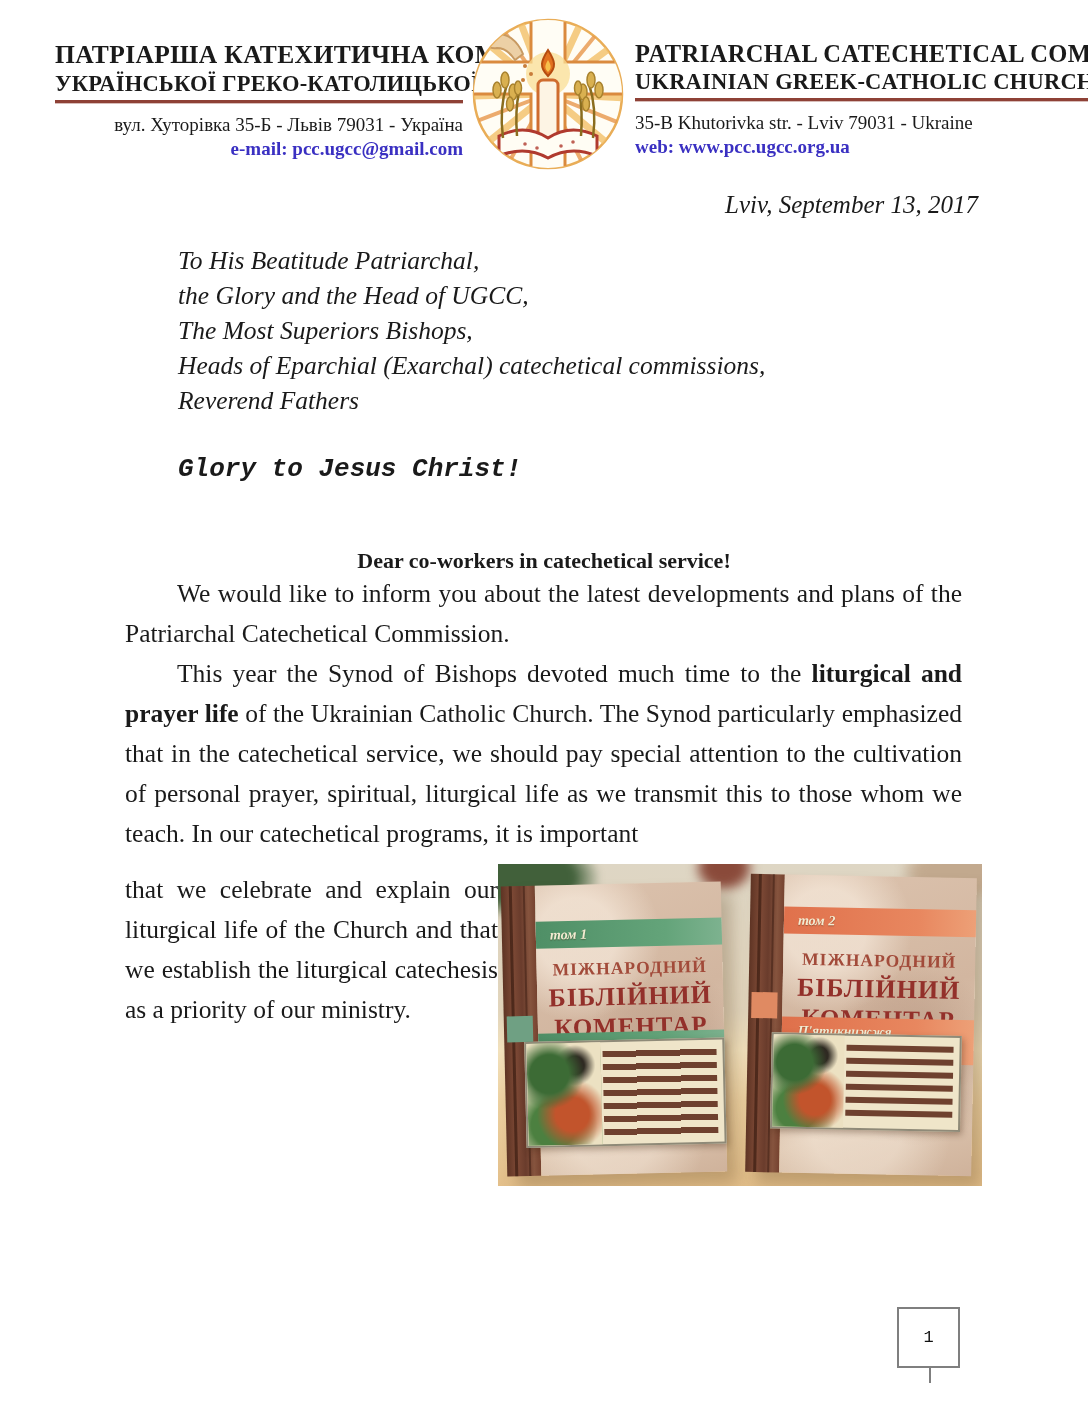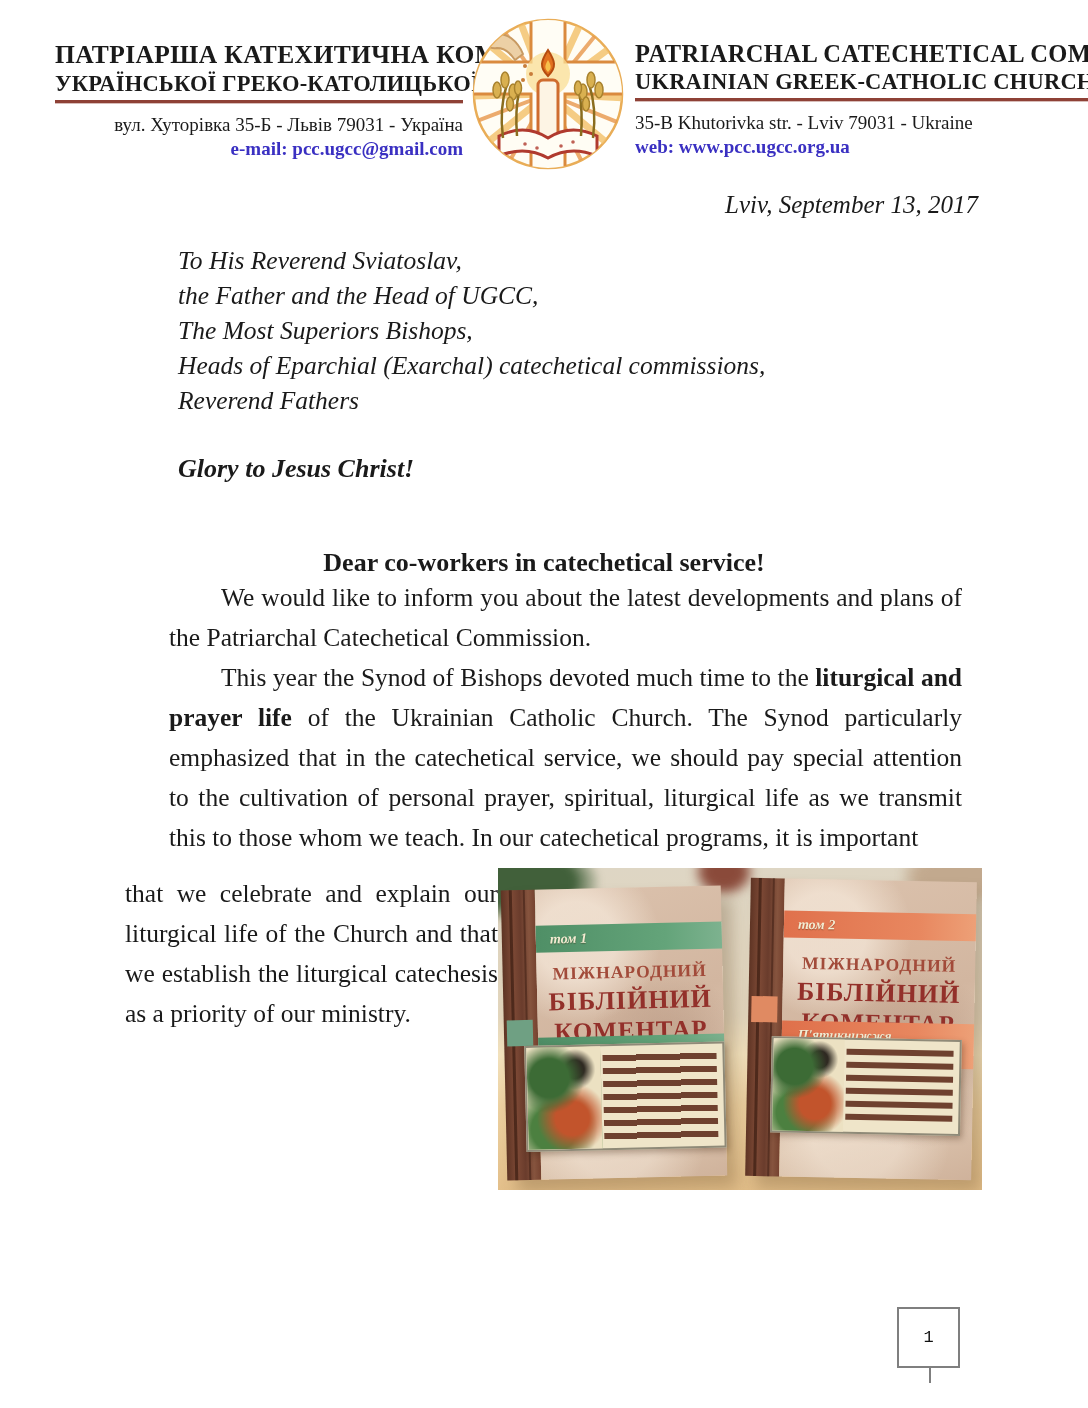--- a/index.html
+++ b/index.html
@@ -23,27 +23,27 @@
   .h-rule{height:3px;background:#8e4136;margin-top:3px;box-shadow:0 1px 0 rgba(142,65,54,.35);}
   .h-addr{font-size:19px;margin-top:11px;white-space:nowrap;}
   .h-link{font-size:19px;font-weight:bold;color:#3a30c2;margin-top:2px;white-space:nowrap;}
   .h-link .u{color:#3a30c2;cursor:pointer;}
 
   
   .dateline{margin:14px 110px 0 0;text-align:right;font-style:italic;font-size:25px;line-height:33px;}
 
   
   .recipients{margin:22px 0 0 178px;font-style:italic;font-size:25.5px;line-height:35px;}
-  .greeting{margin:36px 0 0 178px;font-style:italic;font-weight:bold;font-size:26px;}
-
-  
-  .salutation{margin-top:64px;text-align:center;font-weight:bold;font-size:26px;font-family:Liberation Serif, serif;}
+  .greeting{margin:36px 0 0 178px;font-style:italic;font-weight:bold;font-size:26px;font-family:Liberation Mono, monospace;}
+
+  
+  .salutation{margin-top:64px;text-align:center;font-weight:bold;font-size:22px;font-family:Liberation Serif, serif;}
   .bodywrap{margin:0 126px 0 125px;}
   p.body{margin:0;text-align:justify;font-size:25.5px;line-height:40px;}
-  p.indent{text-indent:52px;margin-left:44px;}
+  p.indent{text-indent:52px;}
   .p1{margin-top:22px;}
   .p2{margin-top:19px;}
   .wrap-row{display:flex;margin-top:0;margin-right:-20px;}
   .left-col{width:373px;flex:0 0 373px;}
   .left-col .cont{margin-top:16px;}
   .left-col .p3{margin-top:19px;}
 
   
   .photo{
     margin-left:auto;width:484px;height:322px;flex:0 0 484px;
@@ -192,22 +192,22 @@
       <div class="h-addr">35-B Khutorivka str. - Lviv 79031 - Ukraine</div>
       <div class="h-link"><span>web:</span> <span>www.pcc.ugcc.org.ua</span></div>
     </div>
   </div>
 
   <div class="dateline">
     <div>Lviv, September 13, 2017</div>
   </div>
 
   <div class="recipients">
-    <div>To His Reverend Sviatoslav,</div>
-    <div>the Father and the Head of UGCC,</div>
+    <div>To His Beatitude Patriarchal,</div>
+    <div>the Glory and the Head of UGCC,</div>
     <div>The Most Superiors Bishops,</div>
     <div>Heads of Eparchial (Exarchal) catechetical commissions,</div>
     <div>Reverend Fathers</div>
   </div>
 
   <div class="greeting">Glory to Jesus Christ!</div>
 
   <div class="salutation">Dear co-workers in catechetical service!</div>
 
   <div class="bodywrap">

